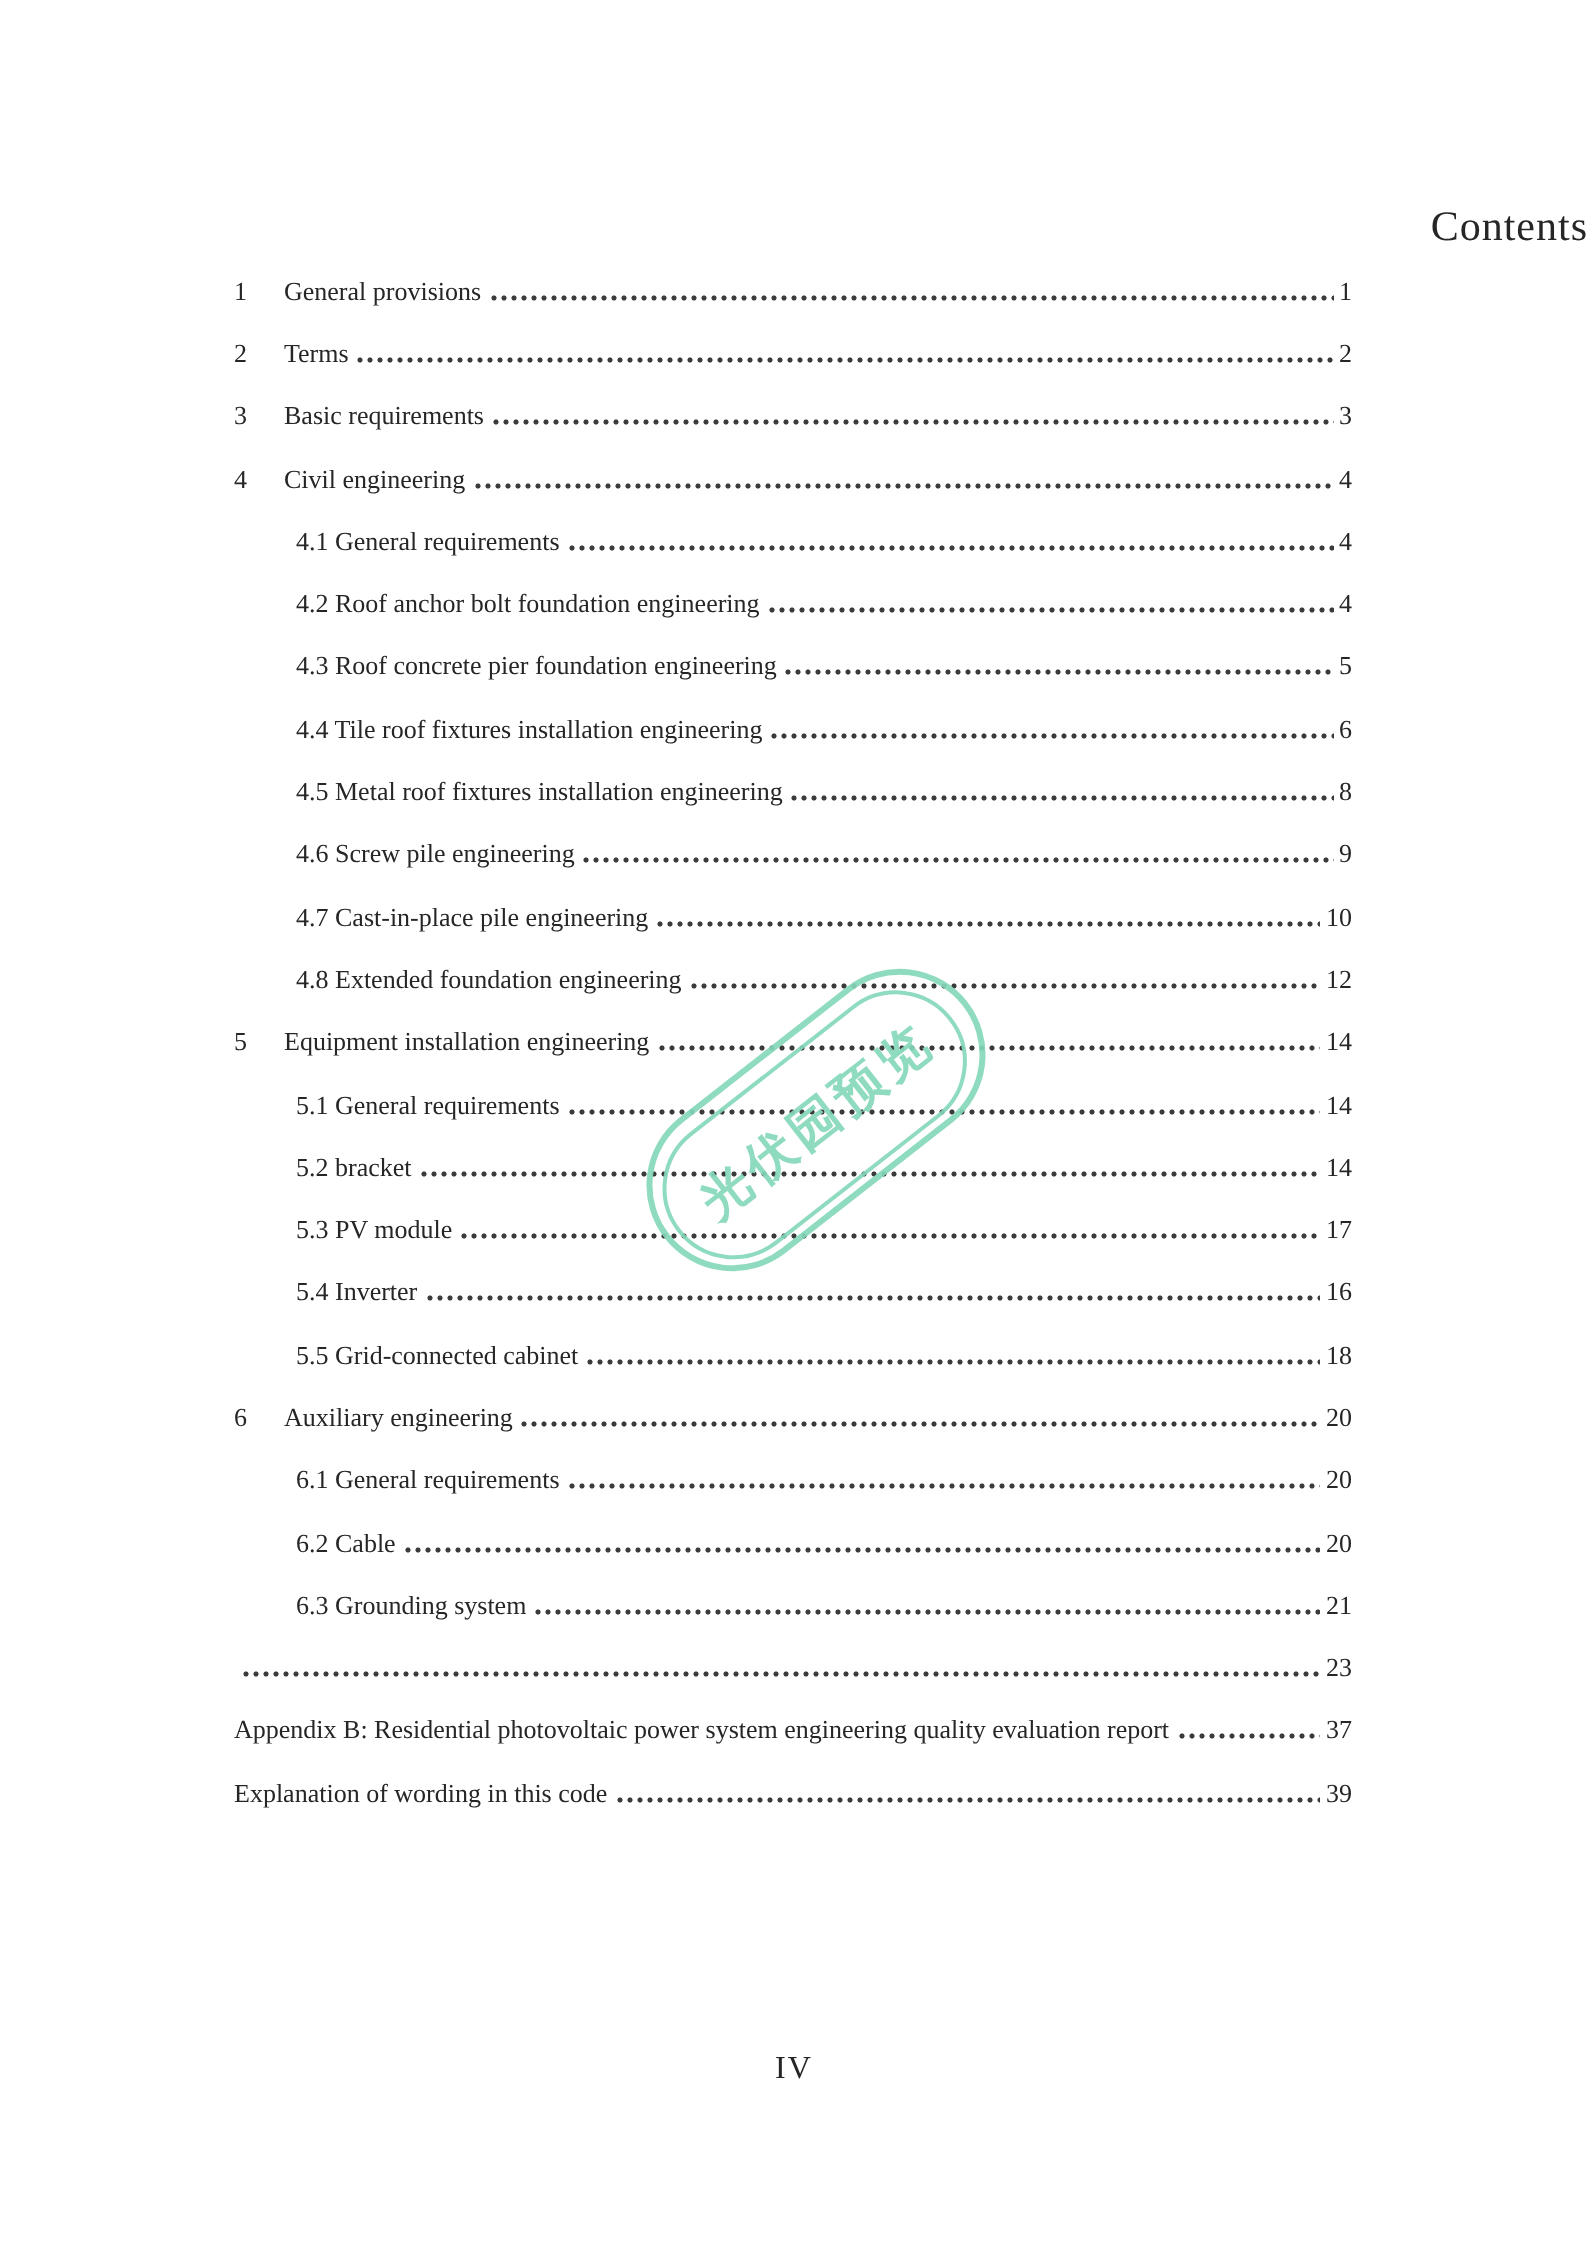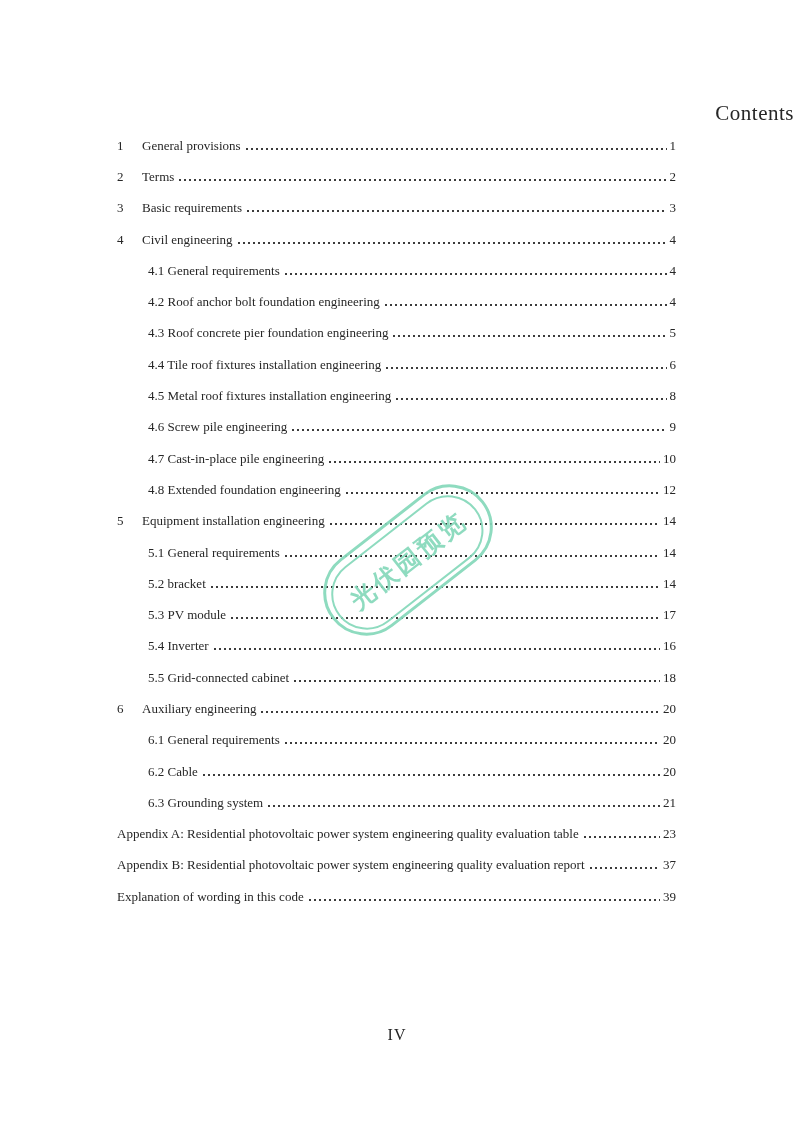--- a/index.html
+++ b/index.html
@@ -249,21 +249,20 @@
 
   <div class="toc-row level-sub">
 
     <span class="label">6.3 Grounding system</span>
     <span class="leader"></span>
     <span class="page-num">21</span>
   </div>
 
   <div class="toc-row level-end">
 
-    <span class="label">Appendix A: Residential photovoltaic power system engineering quality evaluation table</span>
     <span class="leader"></span>
     <span class="page-num">23</span>
   </div>
 
   <div class="toc-row level-end">
 
     <span class="label">Appendix B: Residential photovoltaic power system engineering quality evaluation report</span>
     <span class="leader"></span>
     <span class="page-num">37</span>
   </div>

